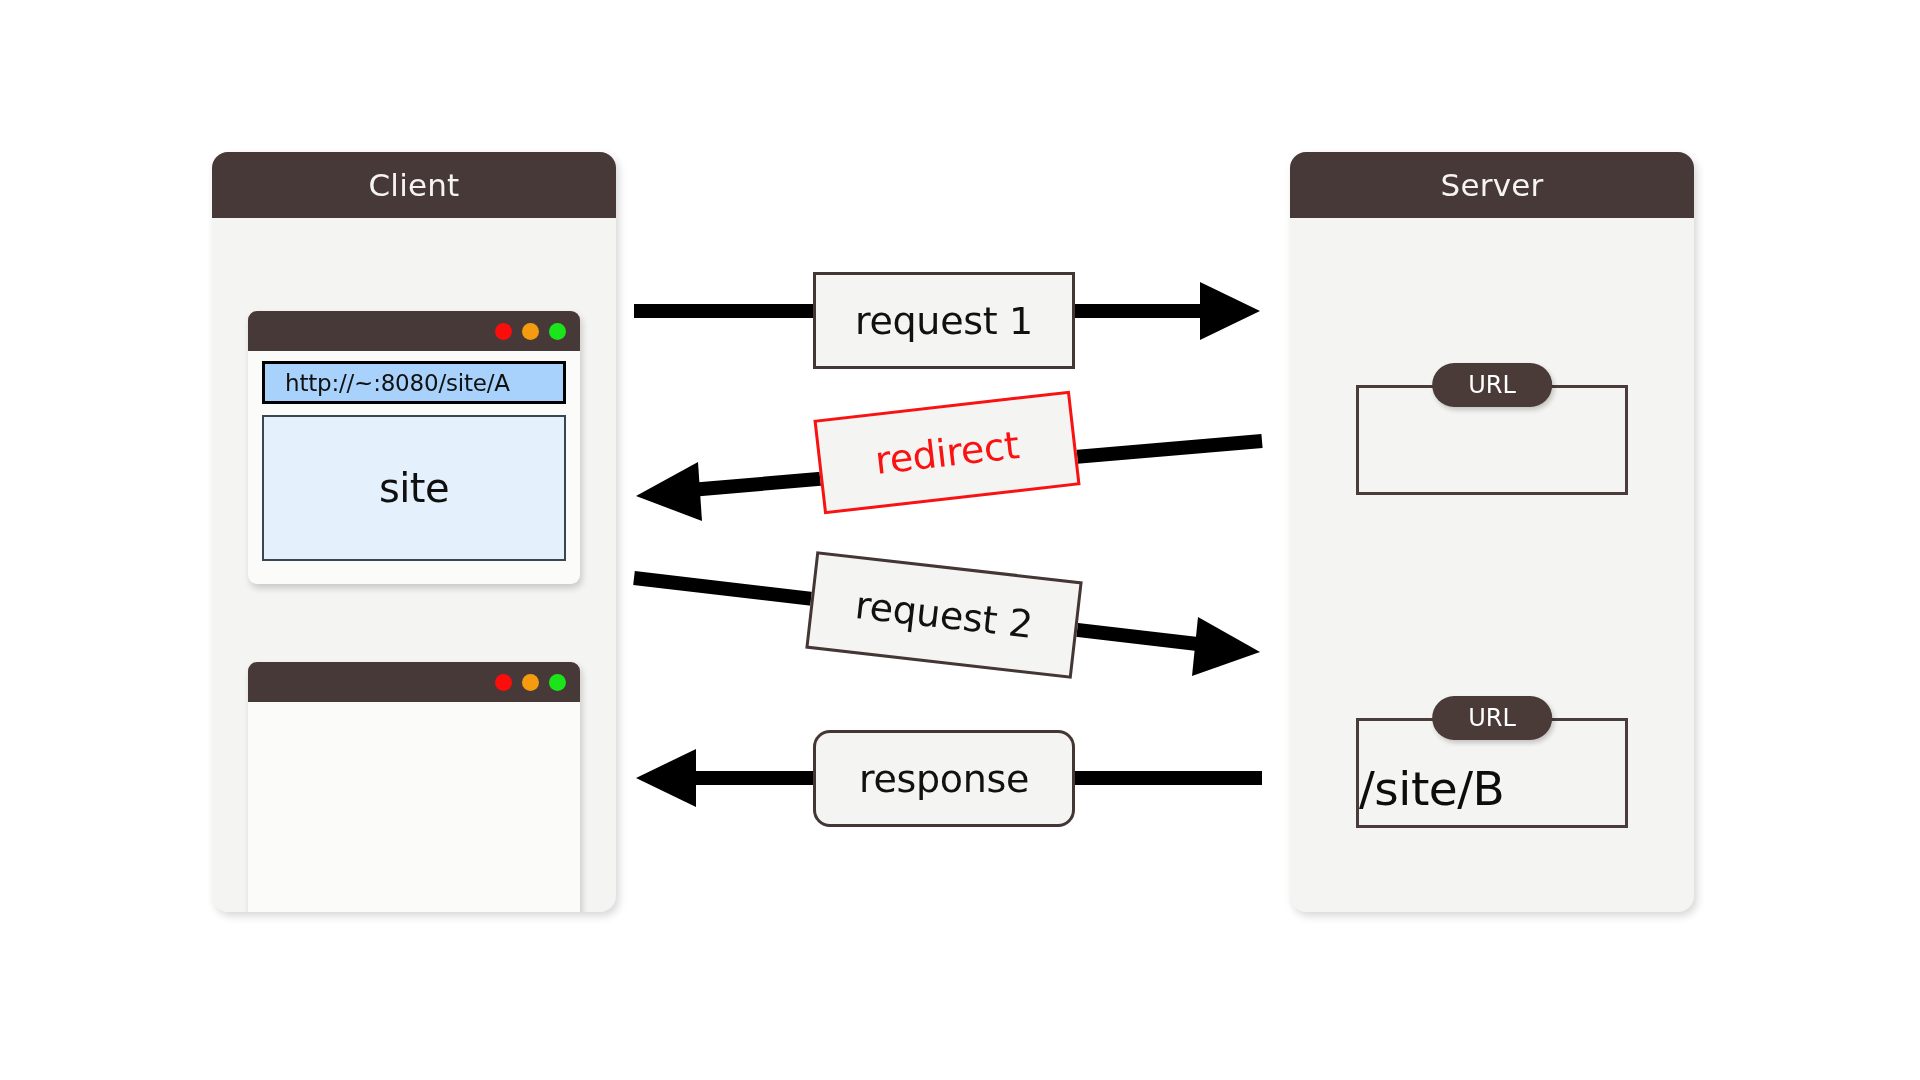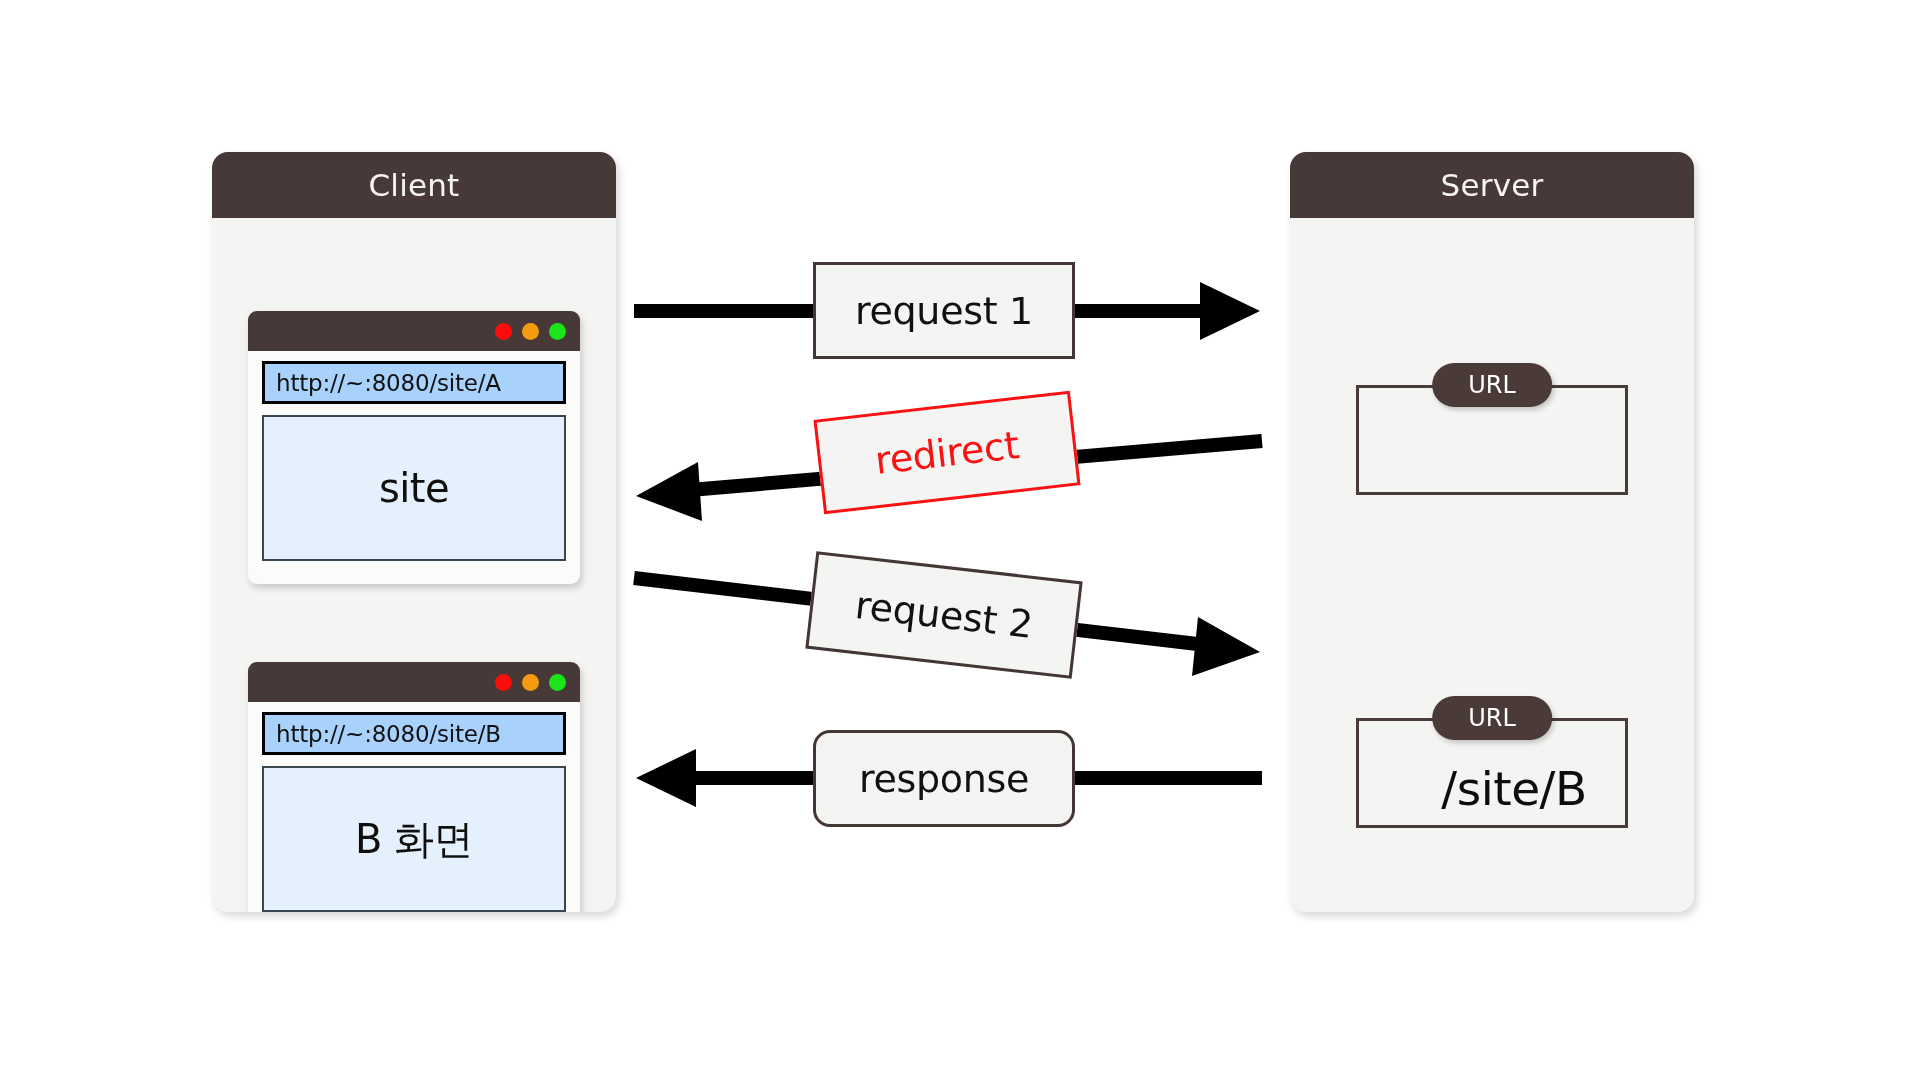--- a/index.html
+++ b/index.html
@@ -76,21 +76,21 @@
   .dot-green { background: #1ce41a; }
 
   .browser-content { padding: 10px 14px 14px 14px; }
 
   .urlbar {
     height: 43px;
     background: #a8d2fb;
     border: 3px solid #000000;
     display: flex;
     align-items: center;
-    padding-left: 11px;
+    padding-left: 20px;
     font-size: 23px;
     color: #111111;
     letter-spacing: -0.2px;
   }
 
   .viewport {
     margin-top: 11px;
     height: 146px;
     background: #e4f0fb;
     border: 2px solid #37474f;
@@ -106,22 +106,20 @@
 
   
   .url-box {
     position: absolute;
     width: 272px;
     height: 110px;
     border: 3px solid #4a3c3a;
     background: transparent;
     display: flex;
     align-items: flex-end;
-    justify-content: center;
-    padding-left: 44px;
   }
   #url-box-a { left: 66px; top: 167px; }
   #url-box-b { left: 66px; top: 500px; }
 
   .url-path {
     font-size: 47px;
     color: #0d0d0d;
     line-height: 1;
     padding-bottom: 13px;
     letter-spacing: -0.5px;
@@ -157,21 +155,21 @@
     background: #f4f4f2;
     border: 3px solid #433634;
     display: flex;
     align-items: center;
     justify-content: center;
     font-size: 38px;
     color: #111111;
     letter-spacing: -0.3px;
     white-space: nowrap;
   }
-  #label-request1 { left: 813px; top: 262px; width: 262px; height: 97px; }
+  #label-request1 { left: 813px; top: 272px; width: 262px; height: 97px; }
   #label-redirect {
     left: 818px; top: 405px; width: 258px; height: 95px;
     border-color: #fa1111;
     color: #fa1111;
     transform: rotate(-6.5deg);
   }
   #label-request2 {
     left: 810px; top: 566px; width: 268px; height: 98px;
     transform: rotate(6.5deg);
   }
@@ -224,26 +222,20 @@
           </div>
         </div>
       </div>
 
       <div class="browser" id="browser-b">
         <div class="browser-titlebar">
           <span class="dot dot-red"></span>
           <span class="dot dot-yellow"></span>
           <span class="dot dot-green"></span>
         </div>
-        <div class="browser-content">
-          <div class="urlbar">http://~:8080/site/B</div>
-          <div class="viewport">
-            <span class="viewport-text">B 화면</span>
-          </div>
-        </div>
       </div>
 
     </div>
   </div>
 
   <div class="panel" id="server-panel">
     <div class="panel-header">
       <span class="panel-title">Server</span>
     </div>
     <div class="panel-body">

